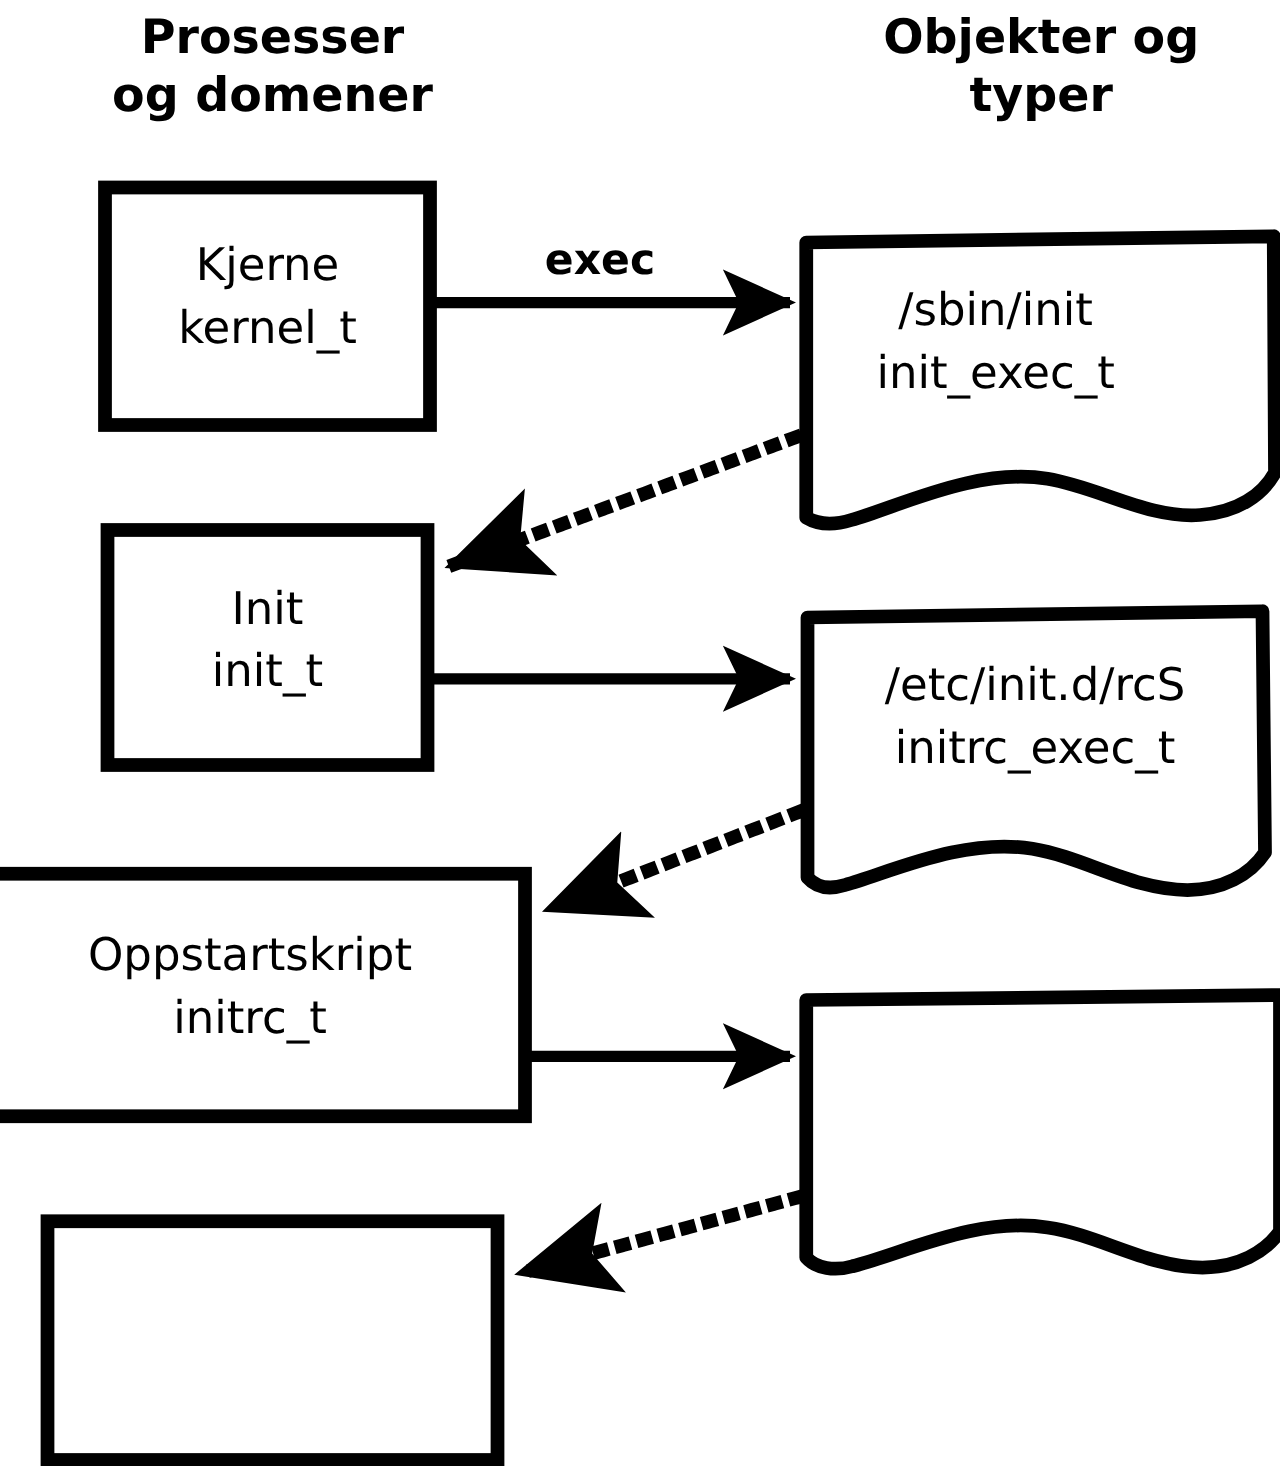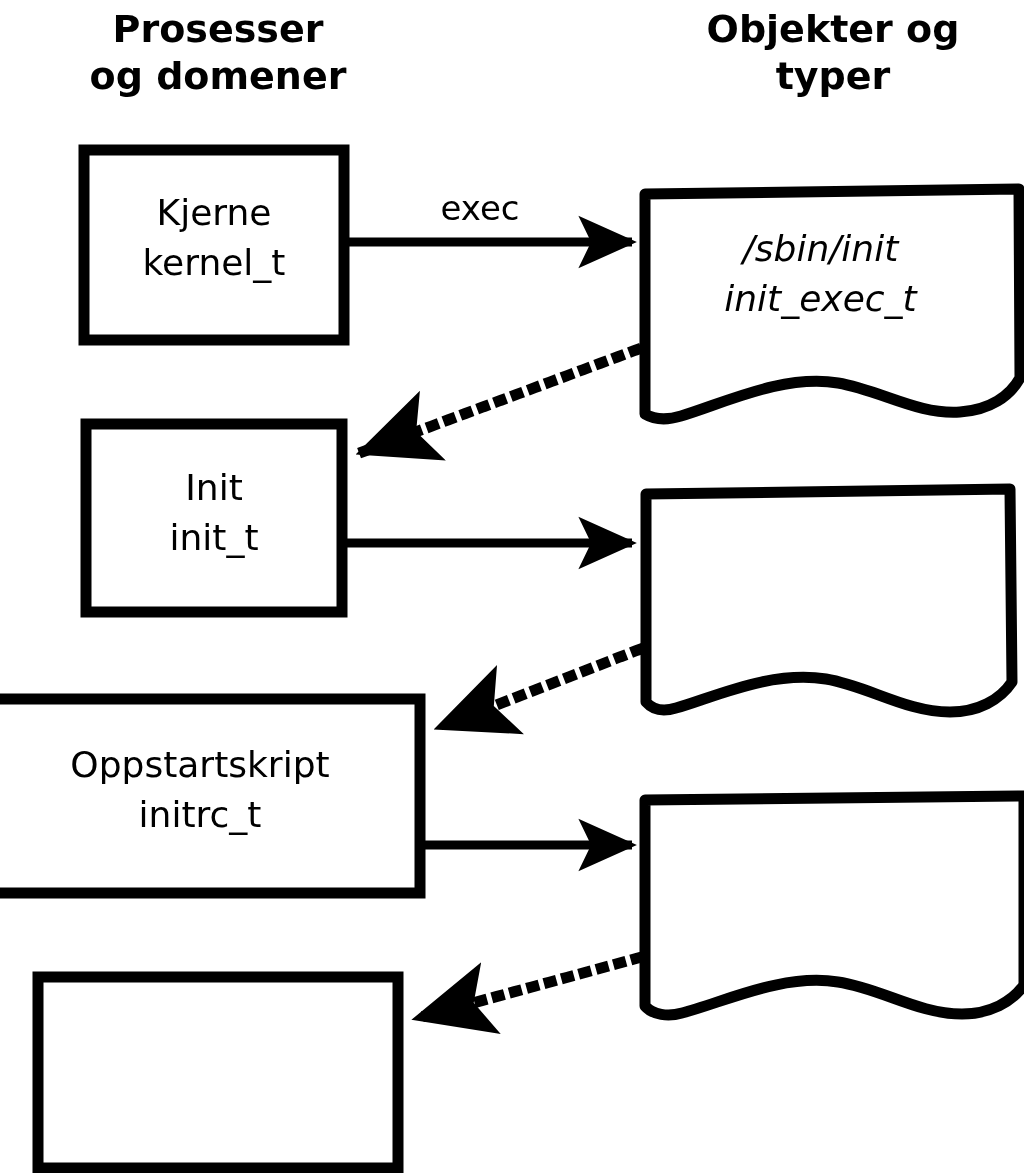--- a/index.html
+++ b/index.html
@@ -49,21 +49,21 @@
     font-size: 36px;
     line-height: 50px;
     color: #000000;
     text-align: center;
     white-space: pre-line;
     pointer-events: none;
   }
   .edge-label {
     position: absolute;
     font-family: "DejaVu Sans", sans-serif;
-    font-weight: normal;
+    font-weight: bold;
     font-size: 34px;
     line-height: 40px;
     color: #000000;
     text-align: center;
     white-space: nowrap;
   }
 </style>
 </head>
 <body>
 
@@ -137,20 +137,22 @@
   <div class="node-label" style="left:86px; top:463px; width:256px;">Init
 init_t</div>
 
   <div class="node-label" style="left:84px; top:188px; width:260px;">Kjerne
 kernel_t</div>
 
   <div class="node-label" style="left:-20px; top:740px; width:440px;">Oppstartskript
 initrc_t</div>
 
 
-  <div class="node-label" style="left:633px; top:224px; width:375px;font-style:italic;">/sbin/init
+  <div class="node-label" style="left:609px; top:224px; width:375px;">/sbin/init
 init_exec_t</div>
 
+  <div class="node-label" style="left:646px; top:524px; width:364px;">/etc/init.d/rcS
+initrc_exec_t</div>
 
 
   <div class="edge-label" style="left:380px; top:188px; width:200px;">exec</div>
 
 </div>
 
 </body></html>

